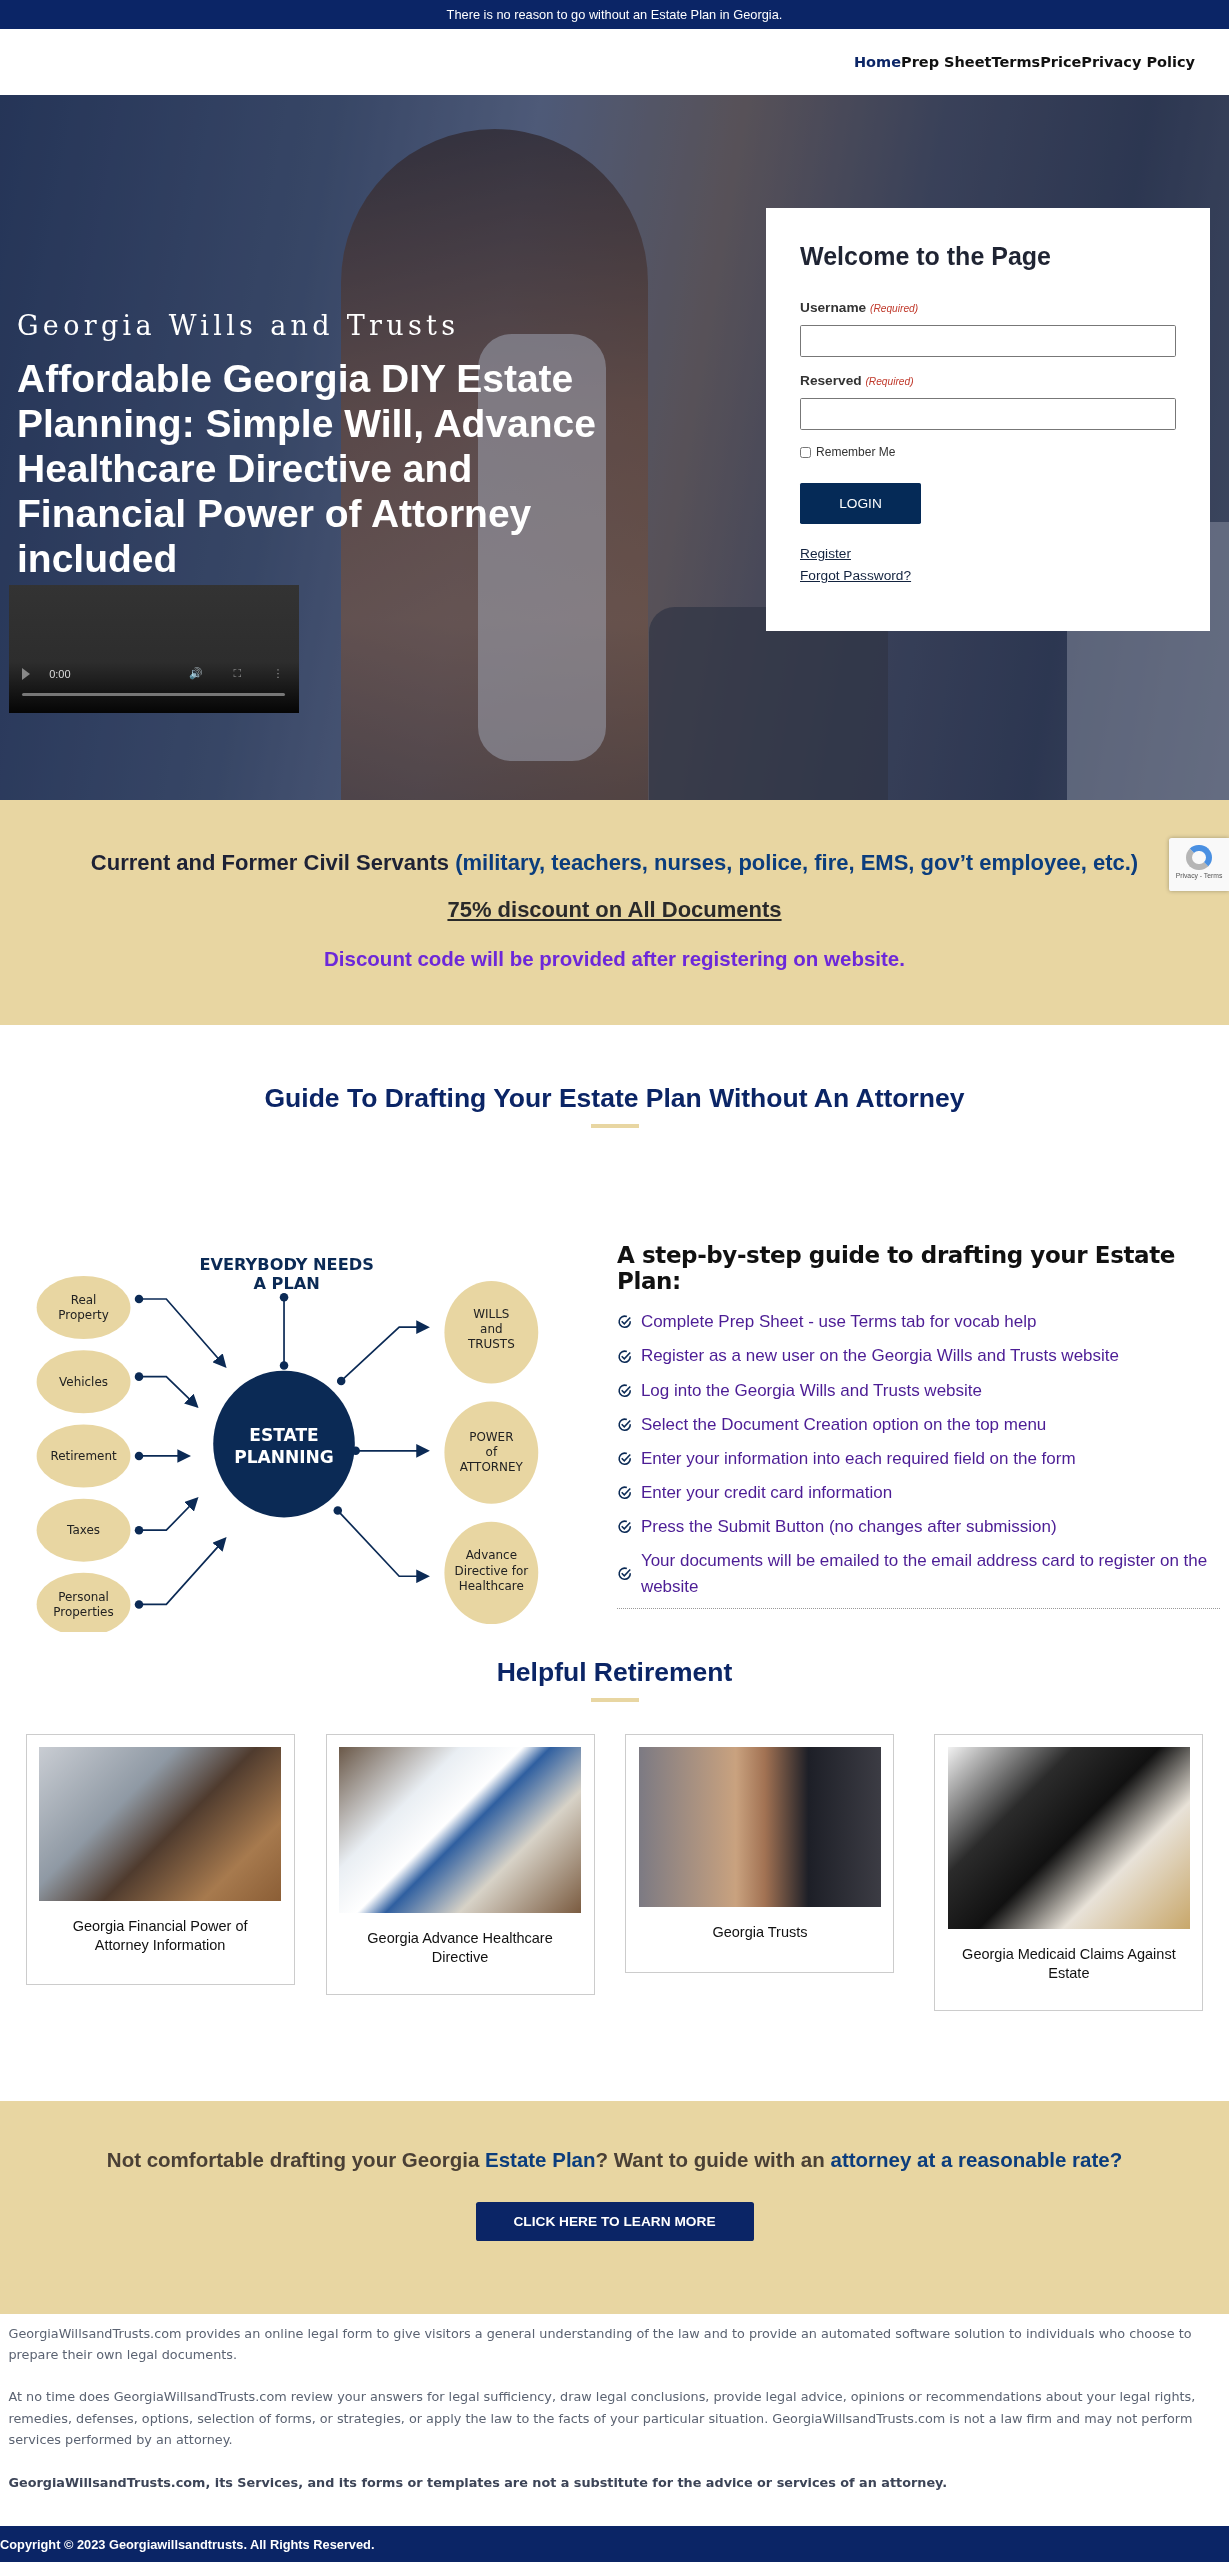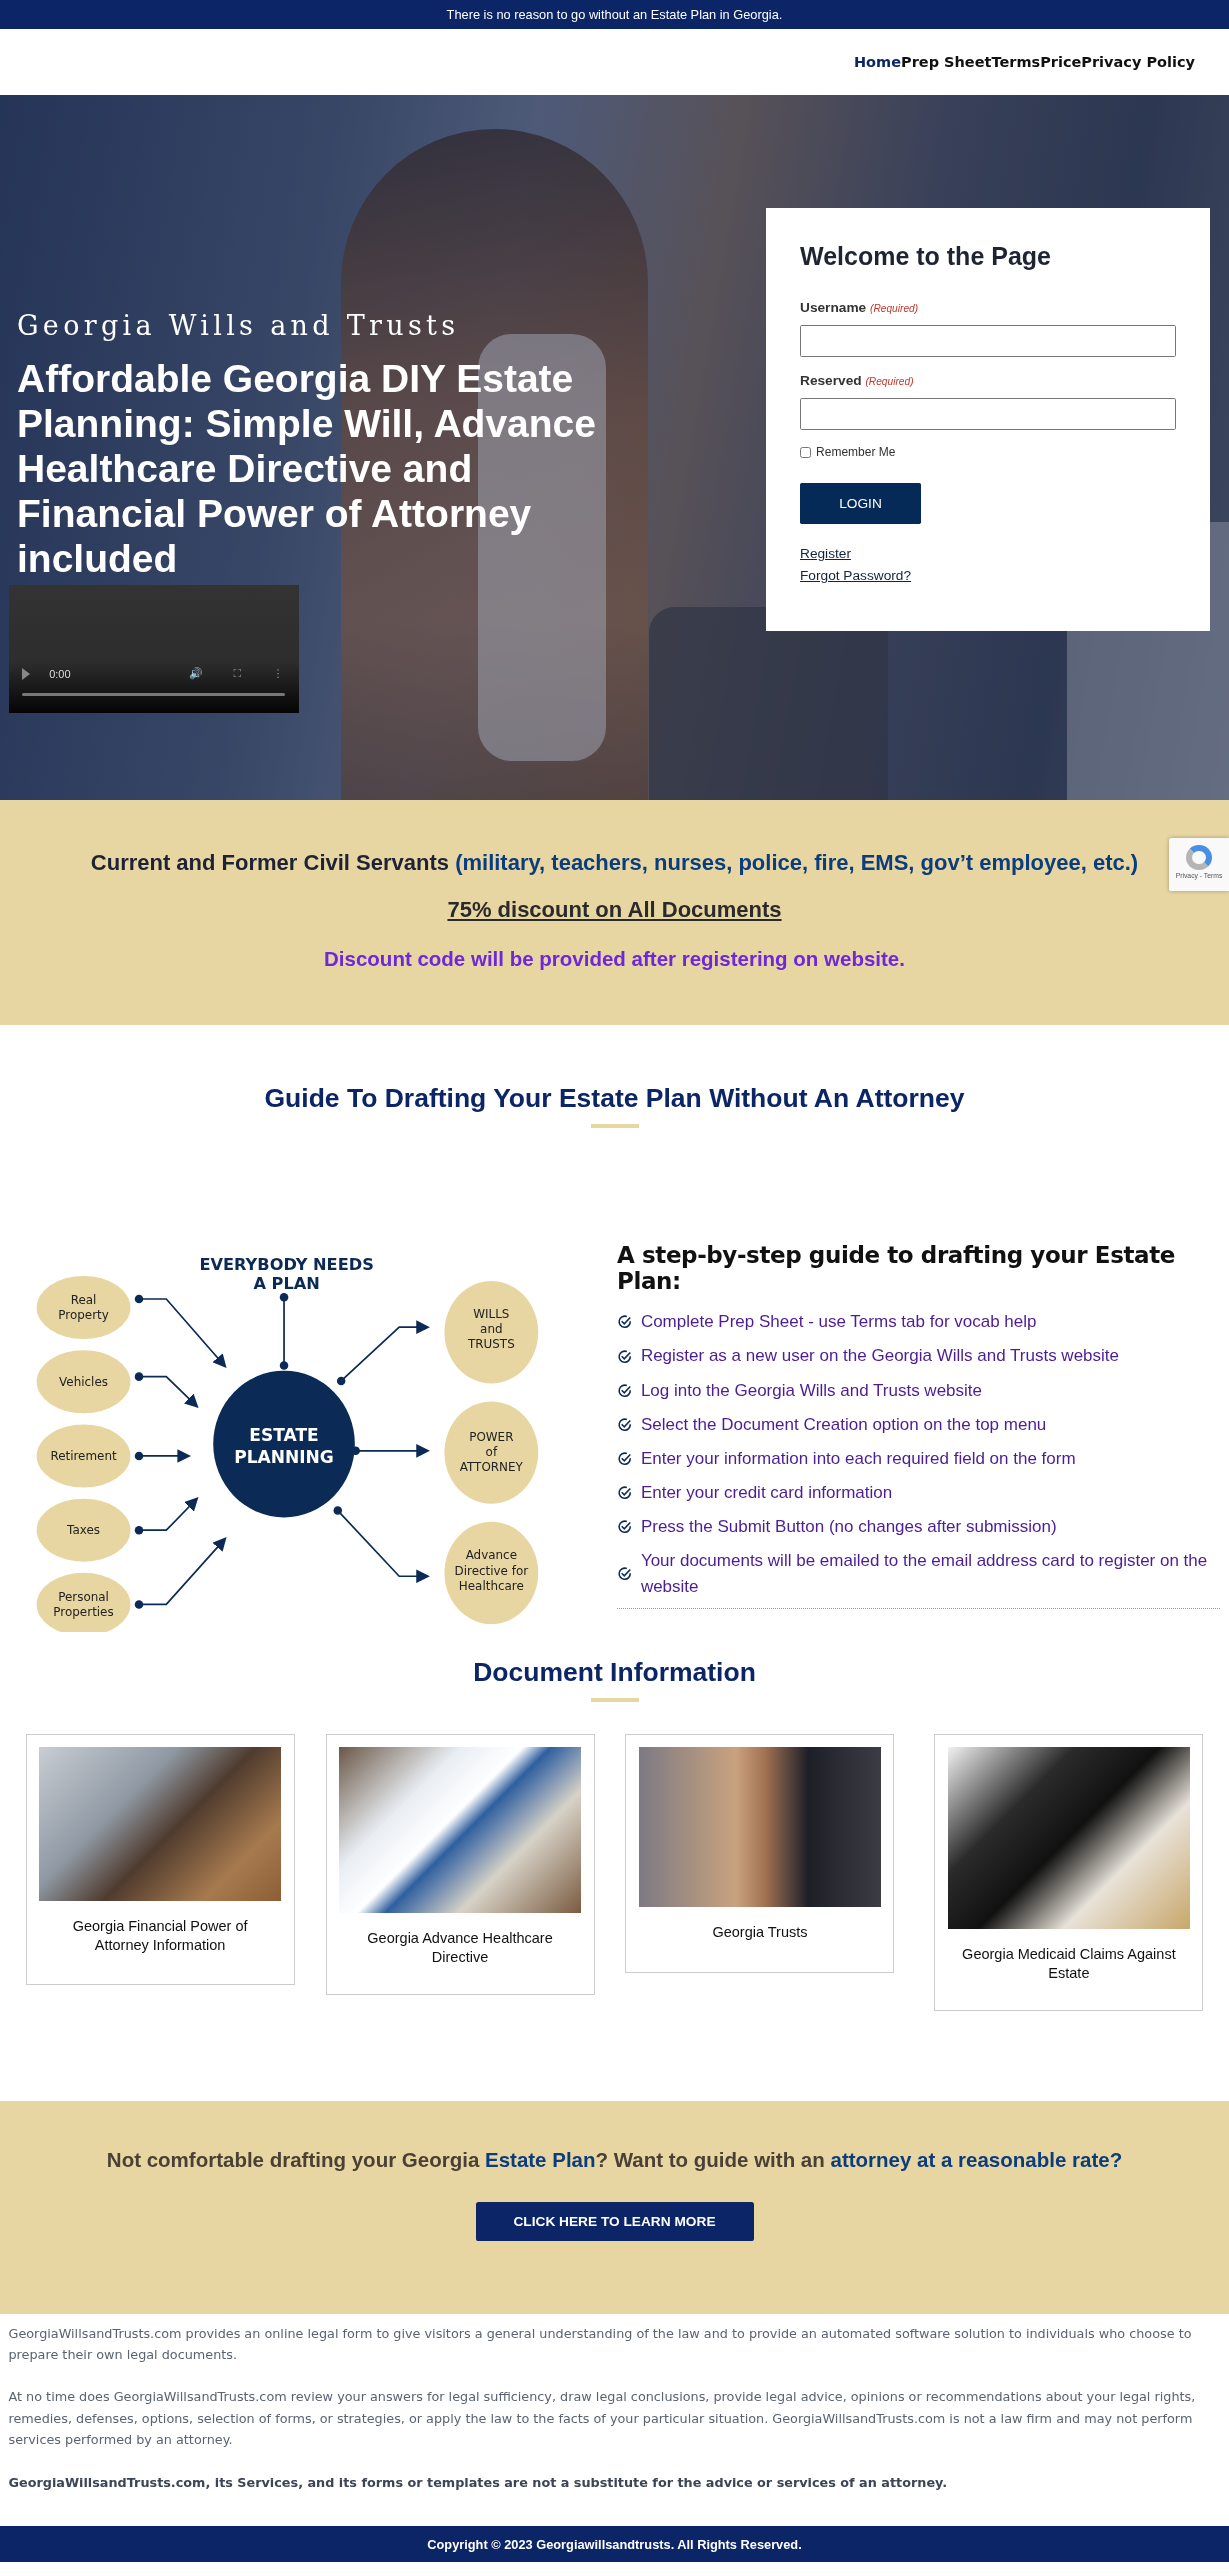--- a/index.html
+++ b/index.html
@@ -88,21 +88,21 @@
   .cta { height: 213px; background: #e8d6a2; text-align: center; padding-top: 43px; }
   .cta p { font-size: 20.5px; font-weight: bold; color: #4a4035; line-height: 31px; }
   .cta p .blue { color: #0b3d7d; }
   .cta button { margin-top: 27px; width: 278px; height: 39px; background: #0b2566; color: #fff; border: none; border-radius: 2.6px; font-size: 13.7px; font-weight: bold; font-family: "Liberation Sans", sans-serif; }
 
   
   .disclaimer { padding: 8.5px 8.5px 0; font-family: "DejaVu Sans", sans-serif; color: #5b6372; font-size: 12.8px; line-height: 21.3px; height: 212px; }
   .disclaimer p { margin-bottom: 21.3px; }
   .disclaimer p.bold { font-weight: bold; color: #3c4457; }
 
-  .footer { height: 36px; background: #0b2566; color: #fff; display: flex; align-items: center; justify-content: center; font-size: 12.8px; font-weight: bold; }
+  .footer { height: 36px; background: #0b2566; color: #fff; display: flex; align-items: center; font-size: 12.8px; font-weight: bold; }
 </style>
 </head>
 <body>
 
 <div class="topbar">
   <span>There is no reason to go without an Estate Plan in Georgia.</span>
 </div>
 
 <nav class="nav">
   <a href="#" class="active">Home</a>
@@ -306,21 +306,21 @@
             <path d="M5.5 8.5 L8.5 11.5 L15.5 4" fill="none" stroke="#0b2a55" stroke-width="1.8"></path>
           </svg>
           <span>Your documents will be emailed to the email address card to register on the website</span>
         </li>
     </ul>
     <div class="divider"></div>
   </div>
 </section>
 
 <section class="helpful">
-  <h2 class="section-title">Document Information</h2>
+  <h2 class="section-title">Helpful Retirement</h2>
   <div class="underline-bar"></div>
   <div class="cards">
     <div class="card c1">
       <div class="img"></div>
       <div class="cap">Georgia Financial Power of Attorney Information</div>
     </div>
     <div class="card c2">
       <div class="img"></div>
       <div class="cap">Georgia Advance Healthcare Directive</div>
     </div>

